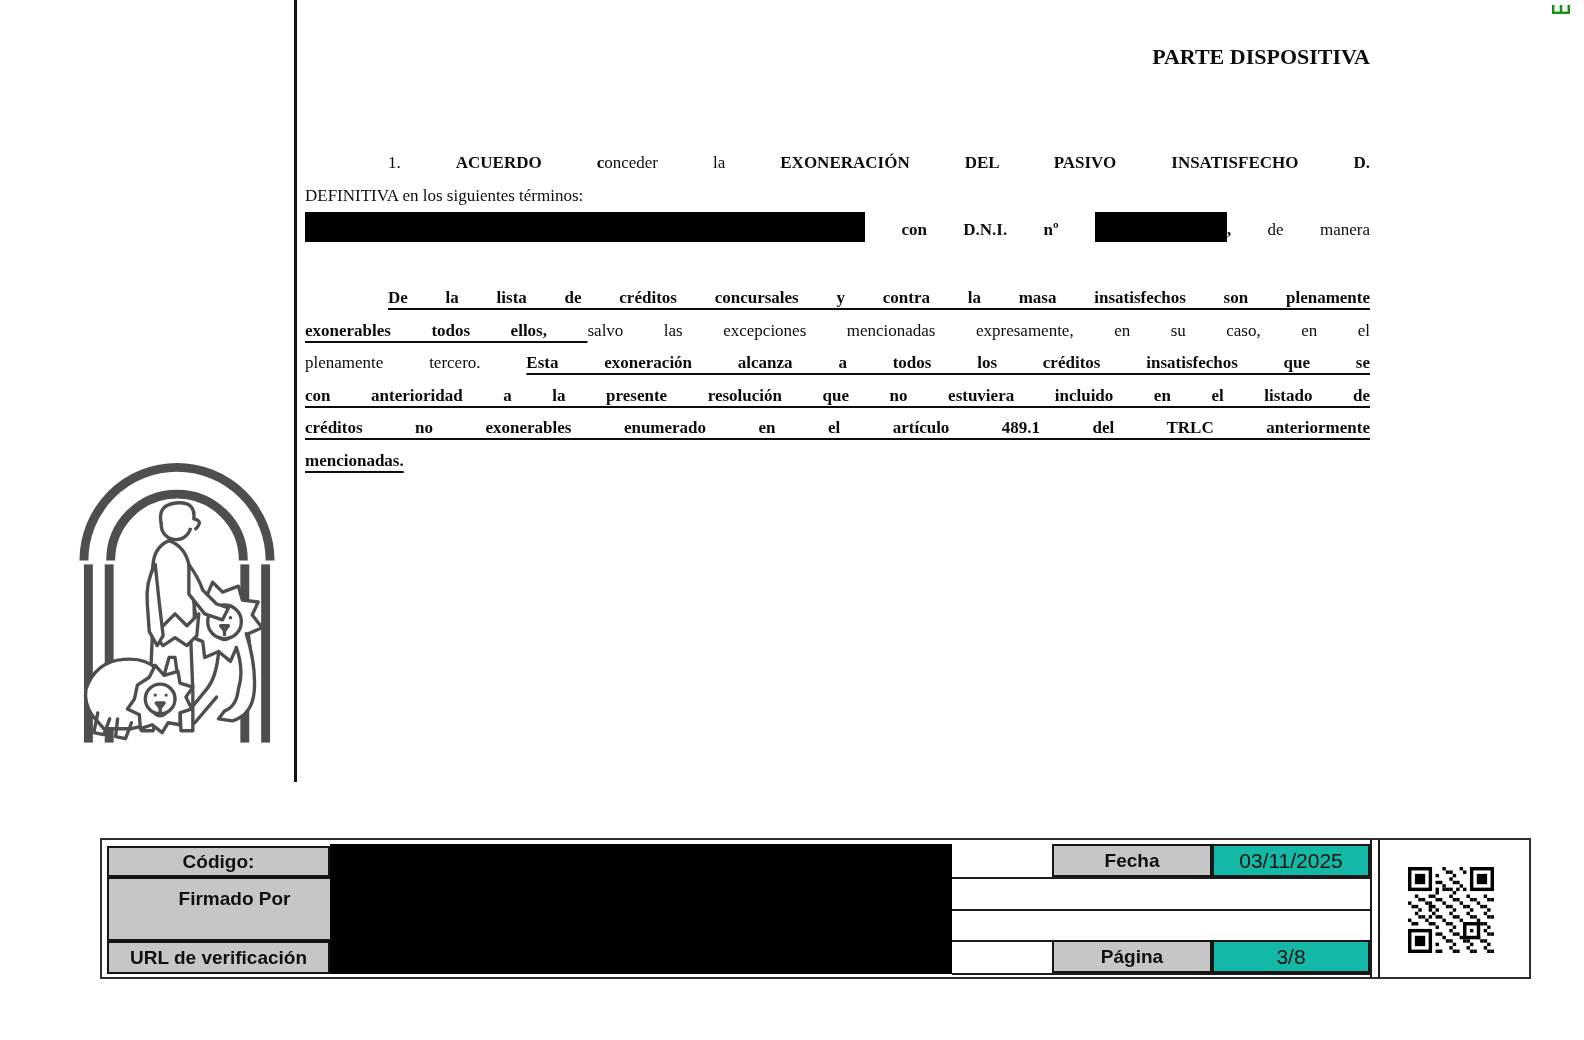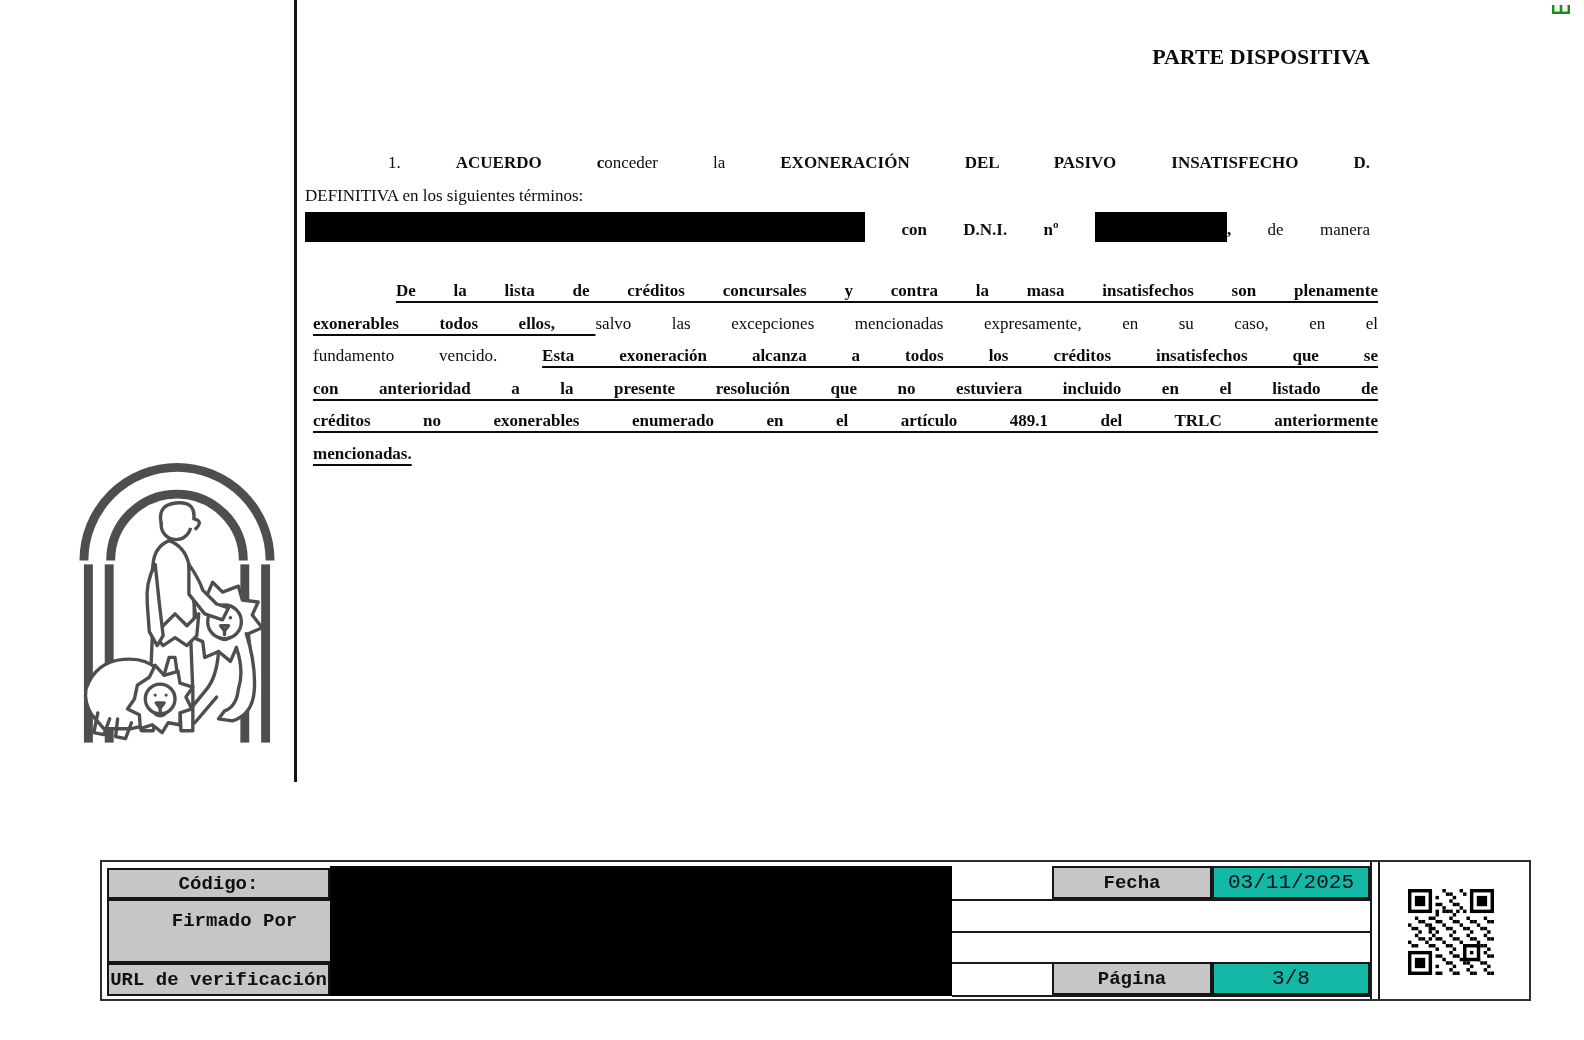--- a/index.html
+++ b/index.html
@@ -29,23 +29,23 @@
     width:100%;height:32.6px;line-height:32.6px;font-size:17px;
     text-align:justify;box-sizing:border-box;
   }
   .line.j{text-align-last:justify;}
   .b{font-weight:700;}
   .u{text-decoration:underline;text-decoration-thickness:2.4px;text-underline-offset:5px;}
   .redact{display:inline-block;height:30px;background:#000;vertical-align:-7px;}
 
   
   .footer{
-    position:absolute;left:100px;top:860px;width:1431px;height:141px;
+    position:absolute;left:100px;top:838px;width:1431px;height:141px;
     border:2px solid #2e2e2e;box-sizing:border-box;background:#fff;
-    font-family:Liberation Mono, monospace;
+    font-family:Liberation Sans, sans-serif;
   }
   .cell{
     position:absolute;box-sizing:border-box;border:2px solid #151515;background:#c6c6c6;
     display:flex;align-items:center;justify-content:center;
     font-weight:700;font-size:19px;color:#101010;
   }
   .cell.valuecell{background:#14b8a6;font-weight:400;font-size:21px;}
   .lblcodigo{left:5px;top:6px;width:223px;height:31px;}
   .lblfirmado{left:5px;top:37px;width:255px;height:64px;align-items:flex-start;padding-top:9px;}
   .lblurl{left:5px;top:101px;width:223px;height:33px;}
@@ -119,24 +119,24 @@
   </div>
 
   <div class="title">PARTE DISPOSITIVA</div>
 
   <div class="bodytext" id="bodytext">
       <div class="para" style="top: 147px;">
         <div class="line j" style="padding-left: 83px;"><span class="">1. </span><span class="b ">ACUERDO c</span><span class="">onceder la </span><span class="b ">EXONERACIÓN DEL PASIVO INSATISFECHO D.</span></div>
         <div class="line"><span class="">DEFINITIVA en los siguientes términos:</span></div>
         <div class="line j"><span class="redact" style="width: 560px;"></span><span class=""> </span><span class="b ">con D.N.I. nº </span><span class="redact" style="width: 132px;"></span><span class="b ">,</span><span class=""> de manera</span></div>
       </div>
-      <div class="para" style="top: 275px; margin-left: 8px;">
+      <div class="para" style="top: 282px;">
         <div class="line j" style="padding-left: 83px;"><span class="b u">De la lista de créditos concursales y contra la masa insatisfechos son plenamente</span></div>
         <div class="line j"><span class="b u">exonerables todos ellos, </span><span class="">salvo las excepciones mencionadas expresamente, en su caso, en el</span></div>
-        <div class="line j"><span class="">fundamento vencido. </span><span class="b u">Esta exoneración alcanza a todos los créditos insatisfechos que se</span></div>
+        <div class="line j"><span class="">plenamente tercero. </span><span class="b u">Esta exoneración alcanza a todos los créditos insatisfechos que se</span></div>
         <div class="line j"><span class="b u">con anterioridad a la presente resolución que no estuviera incluido en el listado de</span></div>
         <div class="line j"><span class="b u">créditos no exonerables enumerado en el artículo 489.1 del TRLC anteriormente</span></div>
         <div class="line"><span class="b u">mencionadas.</span></div>
       </div>
     </div>
 
   <div class="footer">
     <div class="cell lblcodigo">Código:</div>
     <div class="cell lblfirmado">Firmado Por</div>
     <div class="cell lblurl">URL de verificación</div>

